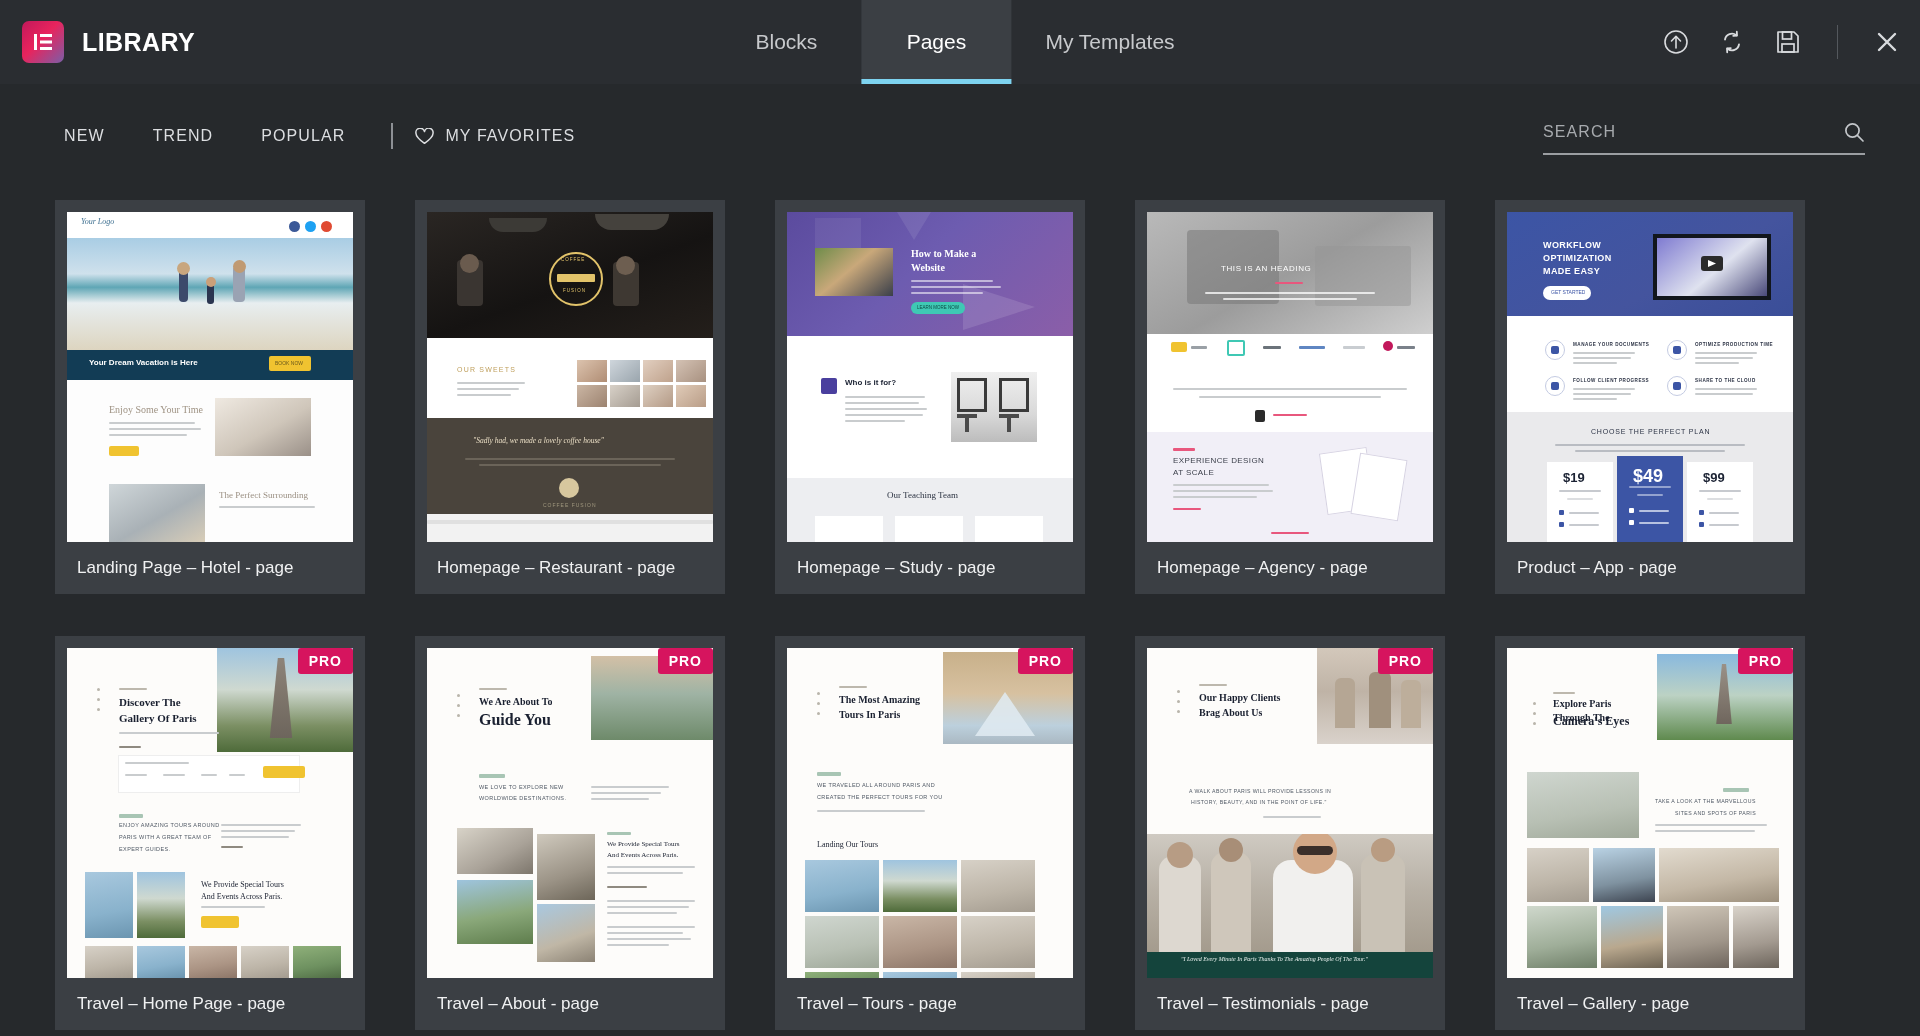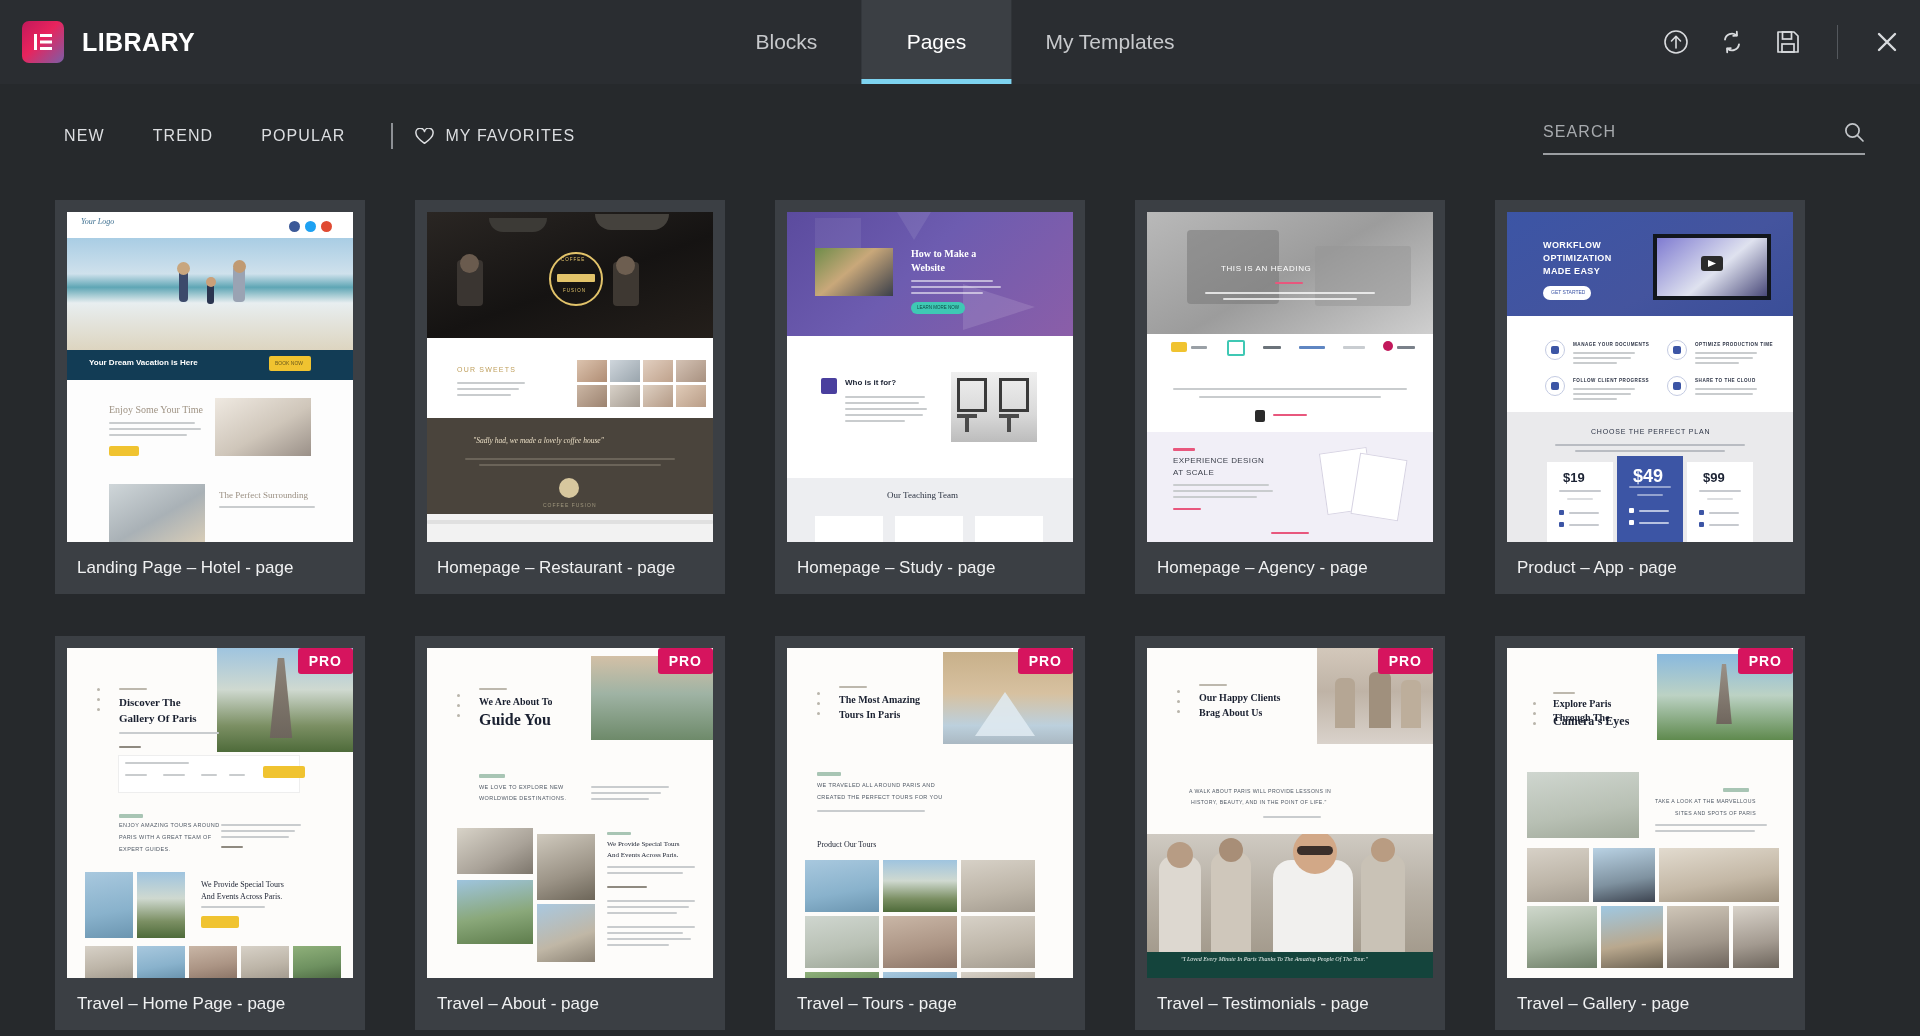--- a/index.html
+++ b/index.html
@@ -614,21 +614,21 @@
         <div class="mp" style="left:30px;top:44px;width:3px;height:3px;border-radius:50%;background:#b9b5ab;"></div>
         <div class="mp" style="left:30px;top:54px;width:3px;height:3px;border-radius:50%;background:#b9b5ab;"></div>
         <div class="mp" style="left:30px;top:64px;width:3px;height:3px;border-radius:50%;background:#b9b5ab;"></div>
         <div class="tline" style="left:52px;top:38px;width:28px;height:2px;background:#bdb8ad;"></div>
         <div class="ttext" style="left:52px;top:46px;font-size:10px;color:#1a2030;font-weight:bold;">The Most Amazing</div>
         <div class="ttext" style="left:52px;top:61px;font-size:10px;color:#1a2030;font-weight:bold;">Tours In Paris</div>
         <div class="tline" style="left:30px;top:124px;width:24px;height:4px;background:#a8c5b4;"></div>
         <div class="ttext tsans" style="left:30px;top:134px;font-size:5.5px;color:#4f5864;letter-spacing:.4px;">WE TRAVELED ALL AROUND PARIS AND</div>
         <div class="ttext tsans" style="left:30px;top:146px;font-size:5.5px;color:#4f5864;letter-spacing:.4px;">CREATED THE PERFECT TOURS FOR YOU</div>
         <div class="tline" style="left:30px;top:162px;width:108px;height:2px;"></div>
-        <div class="ttext" style="left:30px;top:192px;font-size:8px;color:#1a2030;">Product Our Tours</div>
+        <div class="ttext" style="left:30px;top:192px;font-size:8px;color:#1a2030;">Landing Our Tours</div>
         <div class="ph-img water" style="left:18px;top:212px;width:74px;height:52px;"></div>
         <div class="ph-img eiffel" style="left:96px;top:212px;width:74px;height:52px;"></div>
         <div class="ph-img bld" style="left:174px;top:212px;width:74px;height:52px;"></div>
         <div class="ph-img gallery1" style="left:18px;top:268px;width:74px;height:52px;"></div>
         <div class="ph-img ppl" style="left:96px;top:268px;width:74px;height:52px;"></div>
         <div class="ph-img bld" style="left:174px;top:268px;width:74px;height:52px;"></div>
         <div class="ph-img green" style="left:18px;top:324px;width:74px;height:20px;"></div>
         <div class="ph-img water" style="left:96px;top:324px;width:74px;height:20px;"></div>
         <div class="ph-img bld" style="left:174px;top:324px;width:74px;height:20px;"></div>
       </div>

